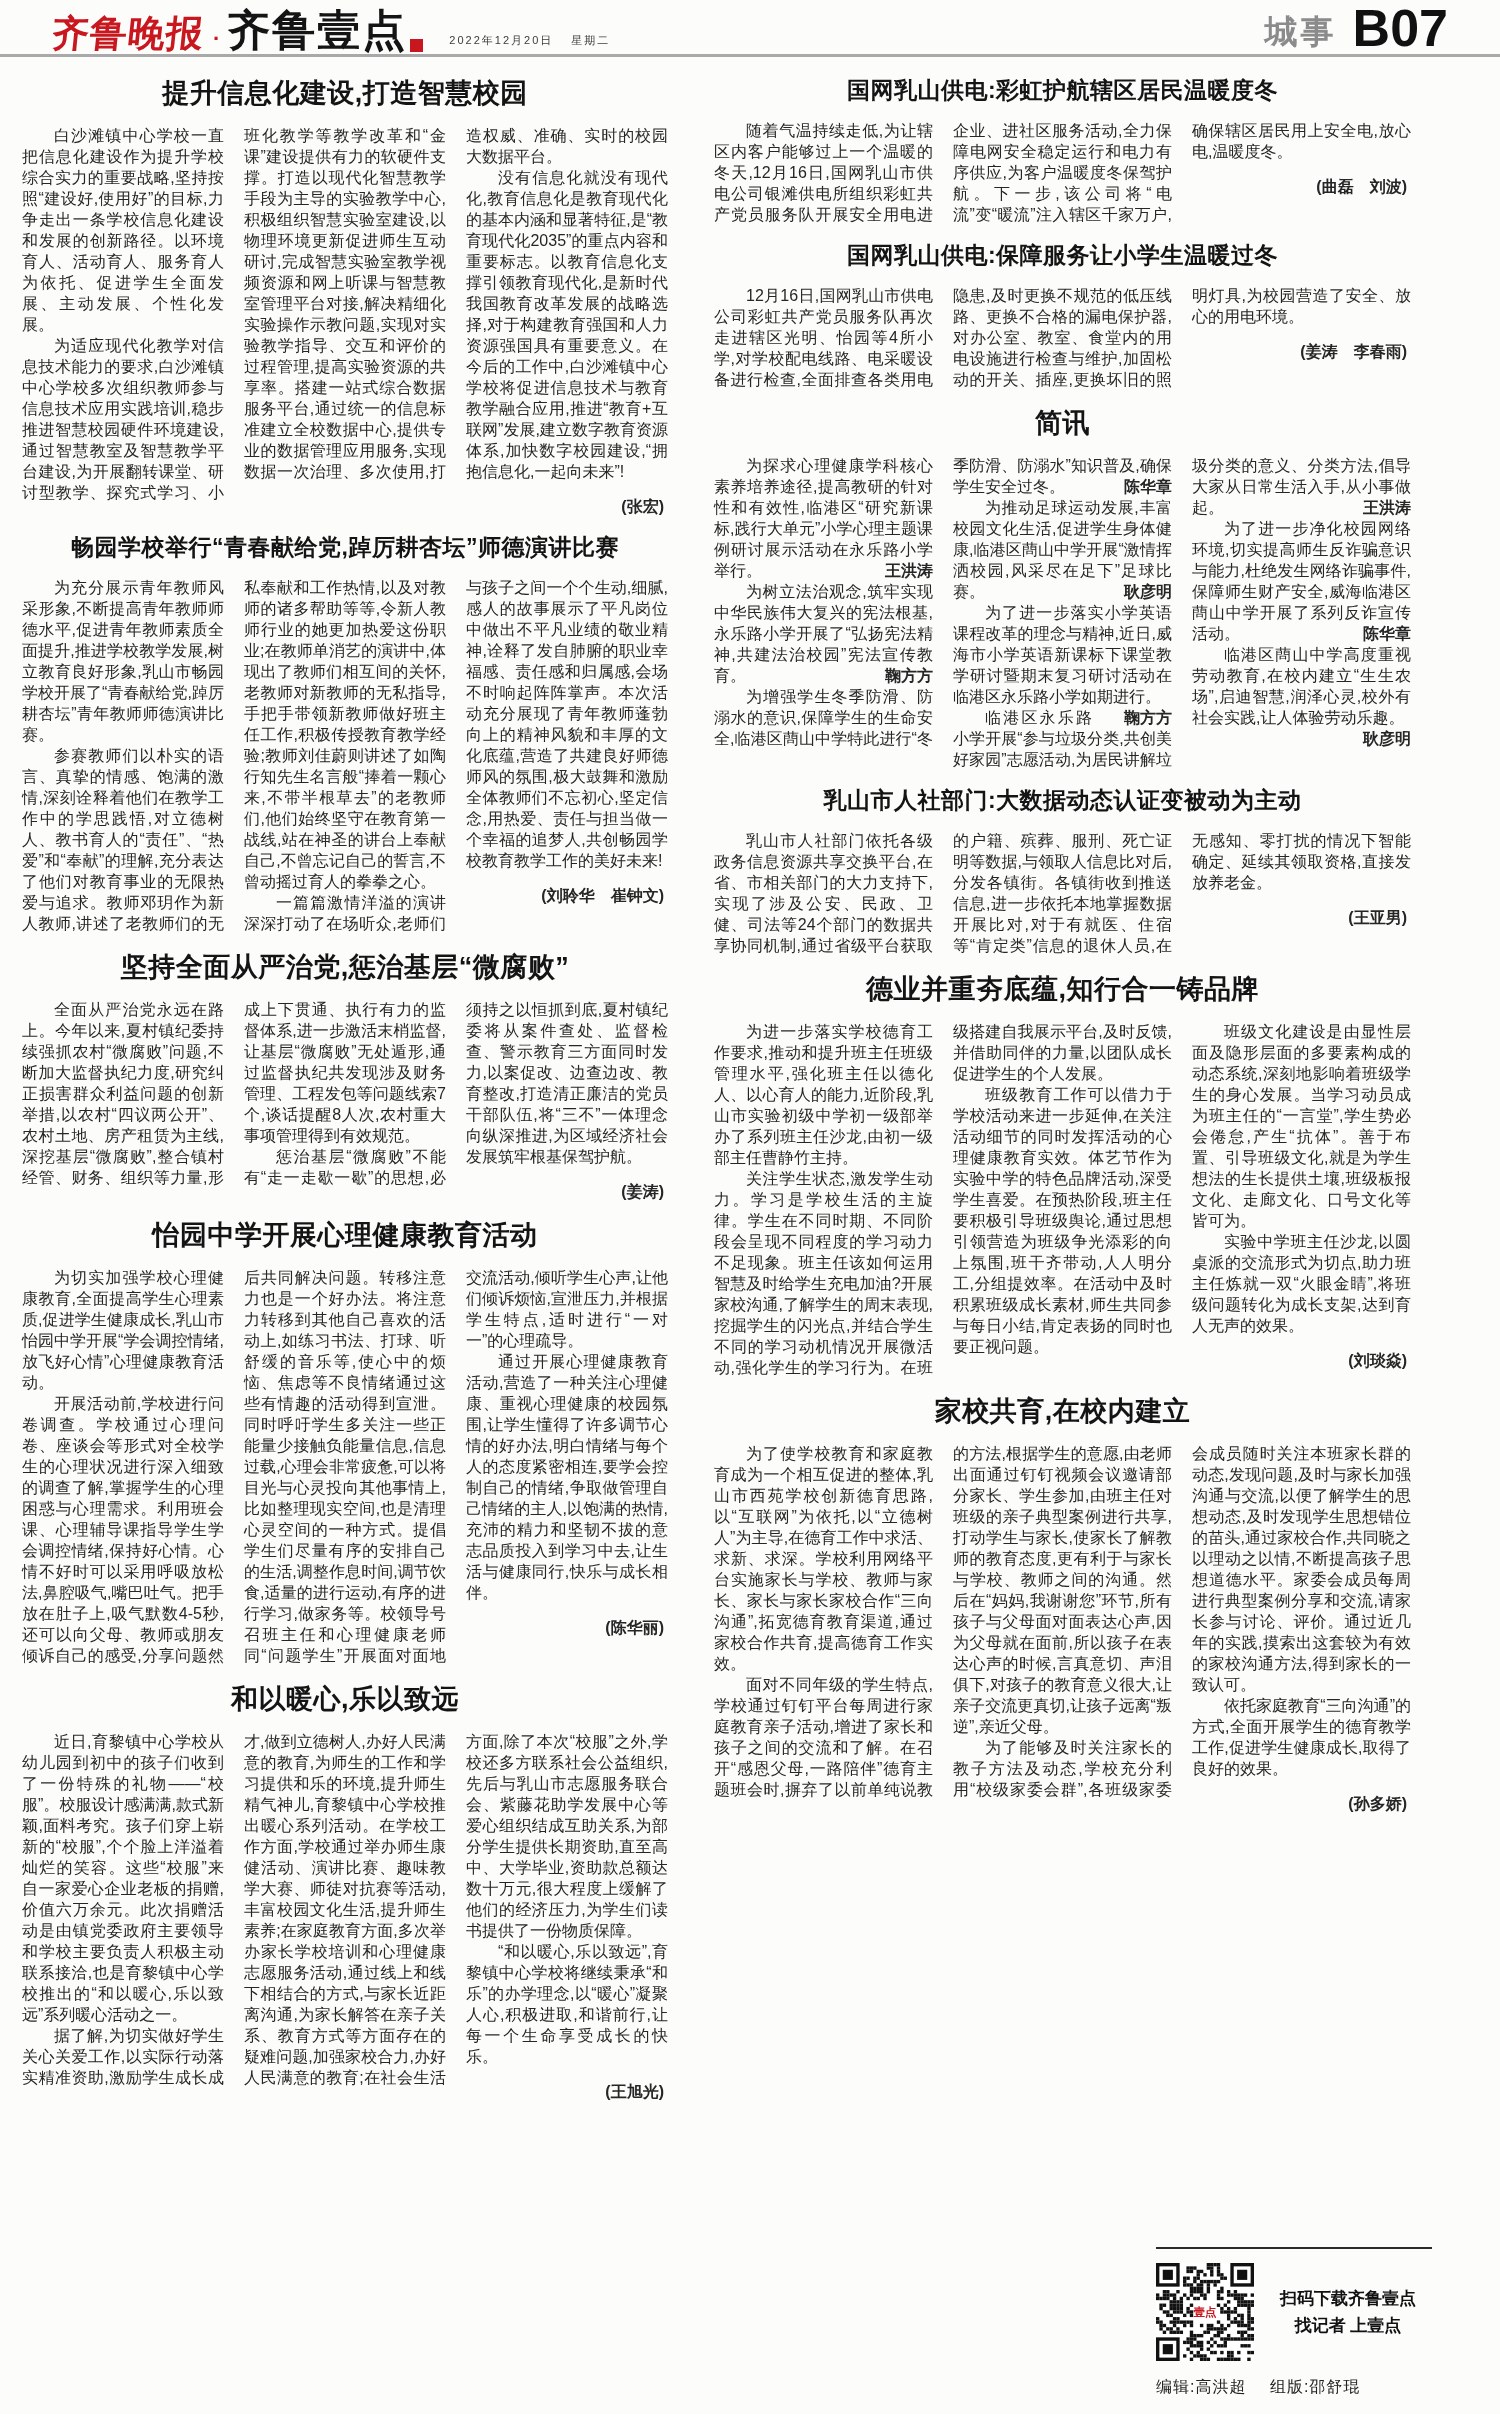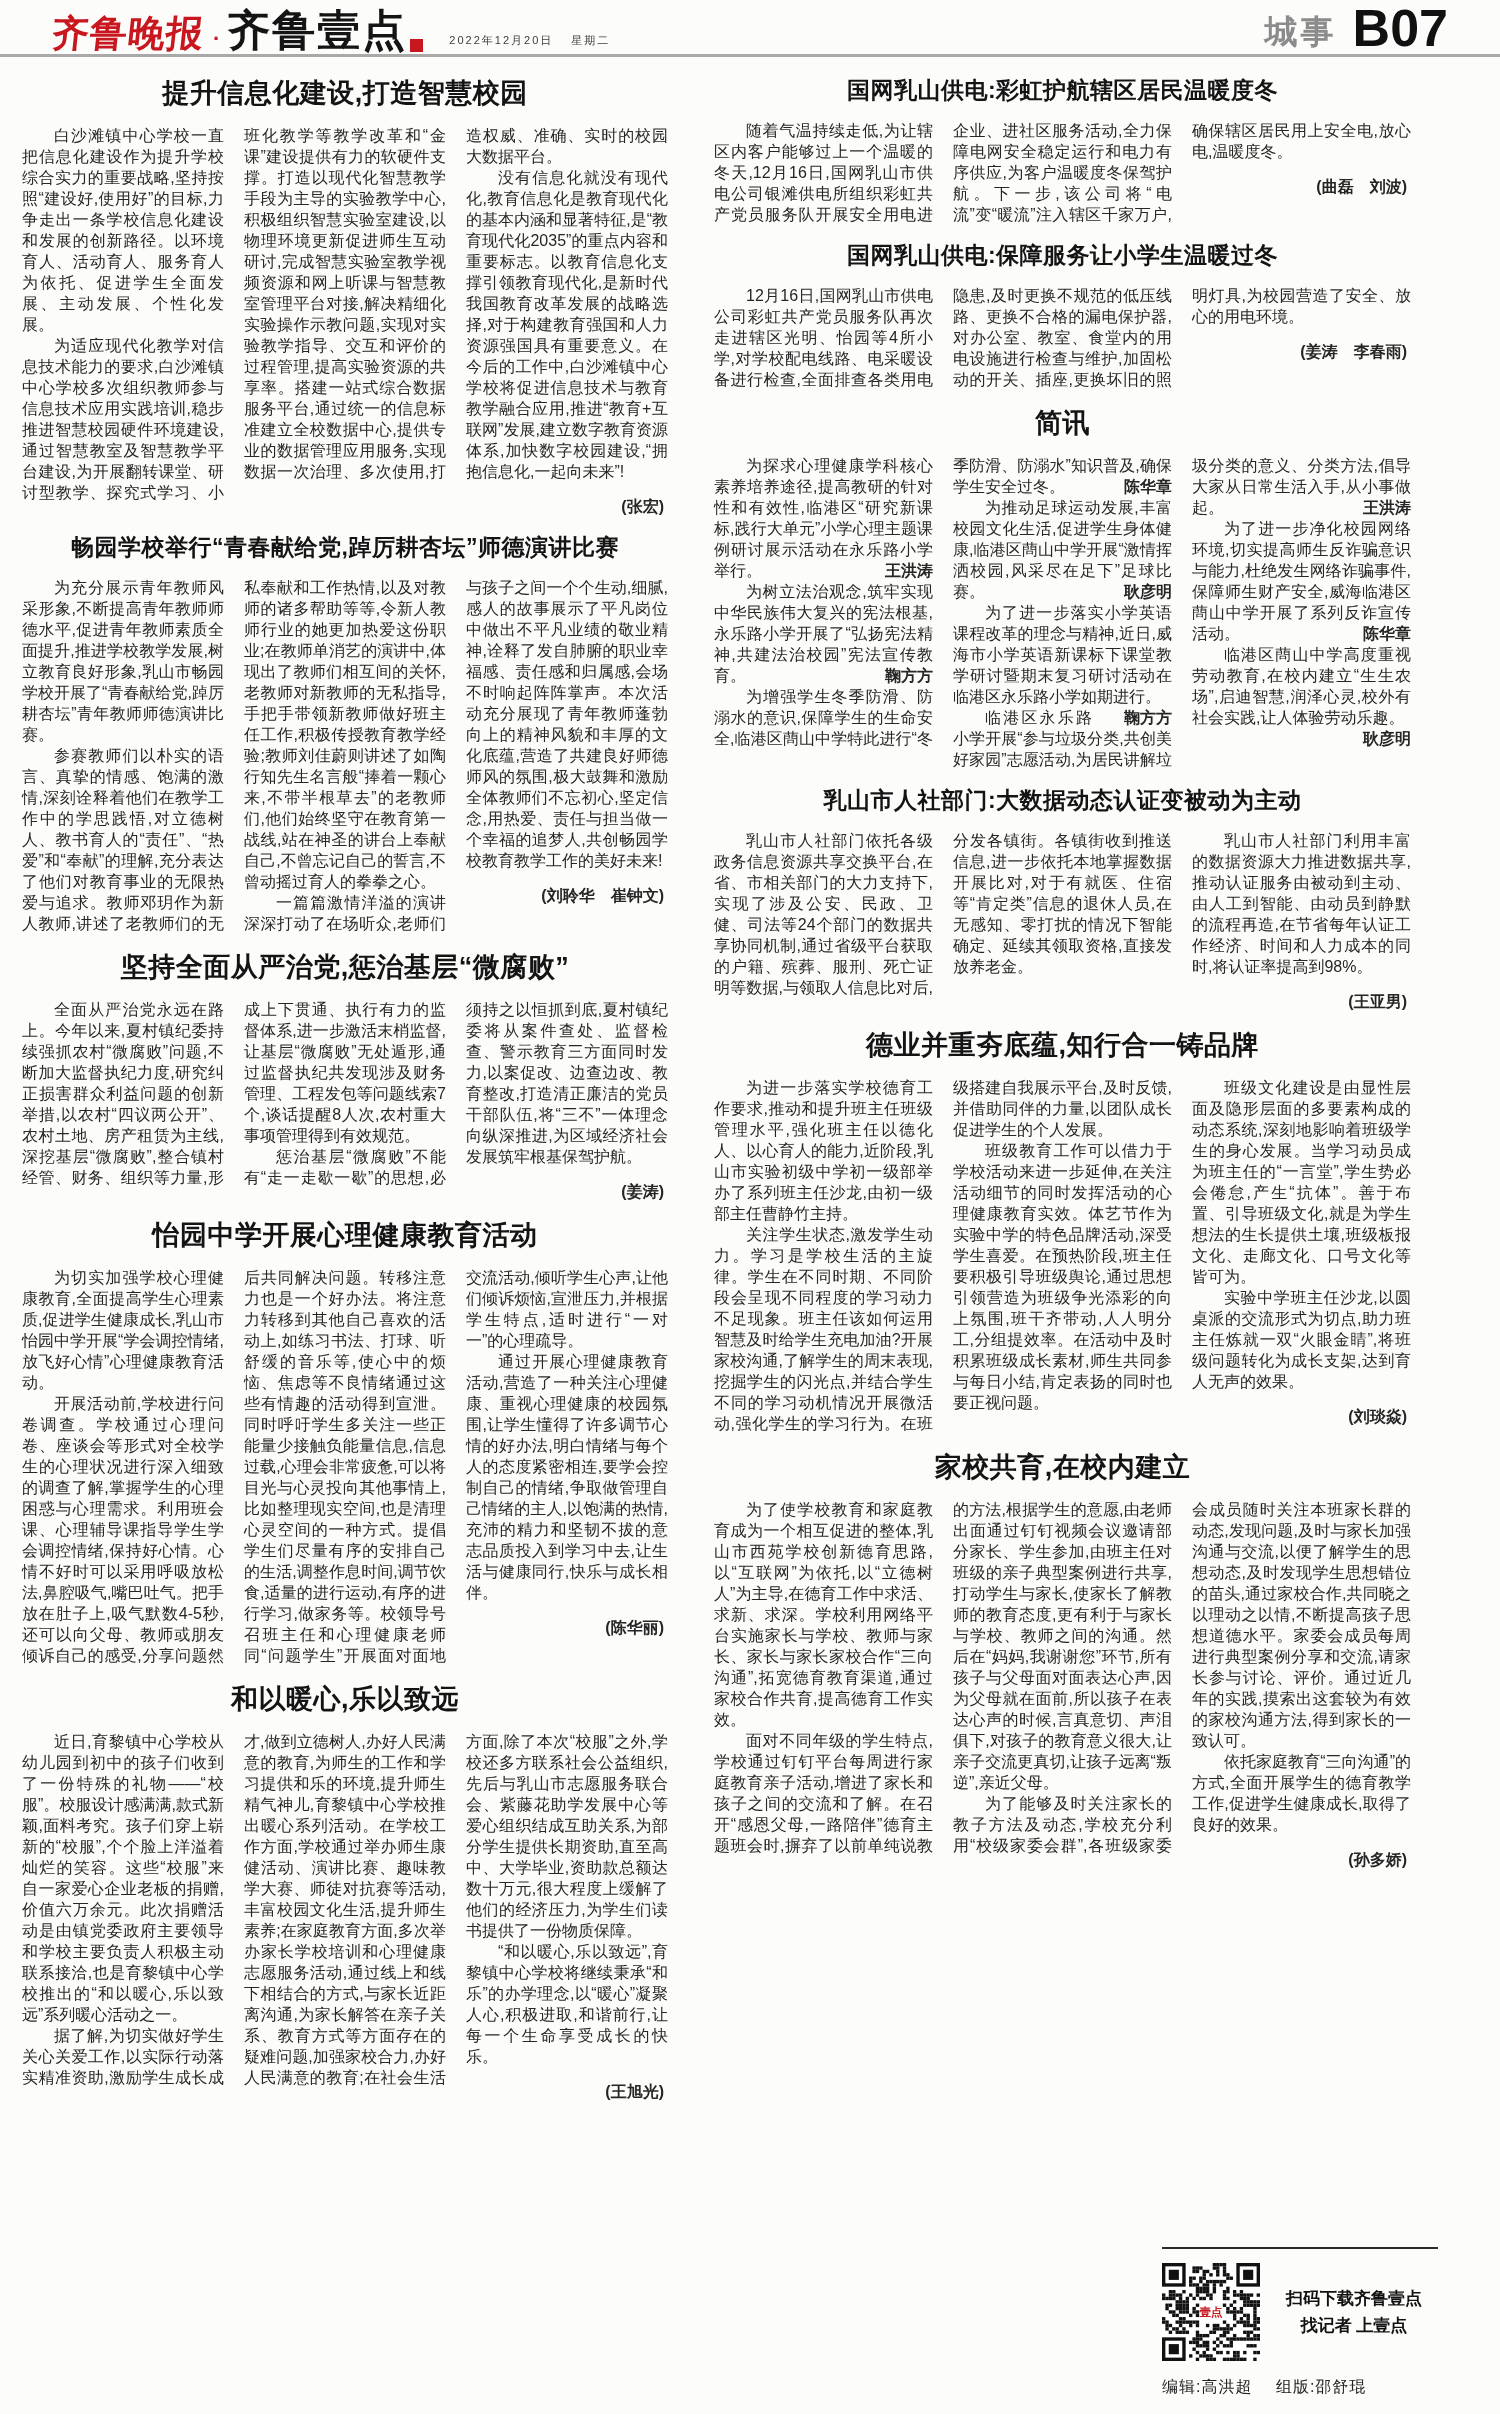--- a/index.html
+++ b/index.html
@@ -27,21 +27,21 @@
   .article{margin-bottom:15px;break-inside:avoid;}
   .headline{text-align:center;font-size:27px;font-weight:900;color:#141414;
             margin:10px 0 14px 0;letter-spacing:0.5px;white-space:nowrap;}
   .headline.small{font-size:23px;}
   .art-body{column-count:3;column-gap:20px;text-align:justify;font-size:16px;
             line-height:21px;color:#262626;}
   .art-body p{margin:0;text-indent:2em;word-break:break-all;}
   .art-body p.byline{text-indent:0;text-align:right;font-weight:700;padding-right:4px;margin-top:14px;}
   .brief-author{float:right;font-weight:700;}
   
-  .qr-block{position:absolute;right:62px;bottom:16px;width:276px;}
+  .qr-block{position:absolute;right:68px;bottom:16px;width:276px;}
   .qr-rule{height:2px;background:#2a2a2a;margin-bottom:14px;}
   .qr-row{display:flex;align-items:center;gap:10px;}
   .qr-code{width:98px;height:98px;flex:0 0 auto;}
   .qr-text{font-weight:800;font-size:17px;line-height:27px;color:#111;text-align:center;flex:1;}
   .credits{margin-top:16px;font-size:16px;color:#222;letter-spacing:1px;}
   .credits span{margin-right:18px;}
 </style>
 </head>
 <body>
 
@@ -144,21 +144,20 @@
             <p>临港区永乐路小学开展“参与垃圾分类,共创美好家园”志愿活动,为居民讲解垃圾分类的意义、分类方法,倡导大家从日常生活入手,从小事做起。<span class="brief-author">王洪涛</span></p>
             <p>为了进一步净化校园网络环境,切实提高师生反诈骗意识与能力,杜绝发生网络诈骗事件,保障师生财产安全,威海临港区蔄山中学开展了系列反诈宣传活动。<span class="brief-author">陈华章</span></p>
             <p>临港区蔄山中学高度重视劳动教育,在校内建立“生生农场”,启迪智慧,润泽心灵,校外有社会实践,让人体验劳动乐趣。<span class="brief-author">耿彦明</span></p>
           </div>
     </section>
 
     <section class="article">
       <h2 class="headline small">乳山市人社部门:大数据动态认证变被动为主动</h2>
       <div class="art-body">
             <p>乳山市人社部门依托各级政务信息资源共享交换平台,在省、市相关部门的大力支持下,实现了涉及公安、民政、卫健、司法等24个部门的数据共享协同机制,通过省级平台获取的户籍、殡葬、服刑、死亡证明等数据,与领取人信息比对后,分发各镇街。各镇街收到推送信息,进一步依托本地掌握数据开展比对,对于有就医、住宿等“肯定类”信息的退休人员,在无感知、零打扰的情况下智能确定、延续其领取资格,直接发放养老金。</p>
-            <p>乳山市人社部门利用丰富的数据资源大力推进数据共享,推动认证服务由被动到主动、由人工到智能、由动员到静默的流程再造,在节省每年认证工作经济、时间和人力成本的同时,将认证率提高到98%。</p>
             <p class="byline">(王亚男)</p>
           </div>
     </section>
 
     <section class="article">
       <h2 class="headline">德业并重夯底蕴,知行合一铸品牌</h2>
       <div class="art-body">
             <p>为进一步落实学校德育工作要求,推动和提升班主任班级管理水平,强化班主任以德化人、以心育人的能力,近阶段,乳山市实验初级中学初一级部举办了系列班主任沙龙,由初一级部主任曹静竹主持。</p>
             <p>关注学生状态,激发学生动力。学习是学校生活的主旋律。学生在不同时期、不同阶段会呈现不同程度的学习动力不足现象。班主任该如何运用智慧及时给学生充电加油?开展家校沟通,了解学生的周末表现,挖掘学生的闪光点,并结合学生不同的学习动机情况开展微活动,强化学生的学习行为。在班级搭建自我展示平台,及时反馈,并借助同伴的力量,以团队成长促进学生的个人发展。</p>
             <p>班级教育工作可以借力于学校活动来进一步延伸,在关注活动细节的同时发挥活动的心理健康教育实效。体艺节作为实验中学的特色品牌活动,深受学生喜爱。在预热阶段,班主任要积极引导班级舆论,通过思想引领营造为班级争光添彩的向上氛围,班干齐带动,人人明分工,分组提效率。在活动中及时积累班级成长素材,师生共同参与每日小结,肯定表扬的同时也要正视问题。</p>

